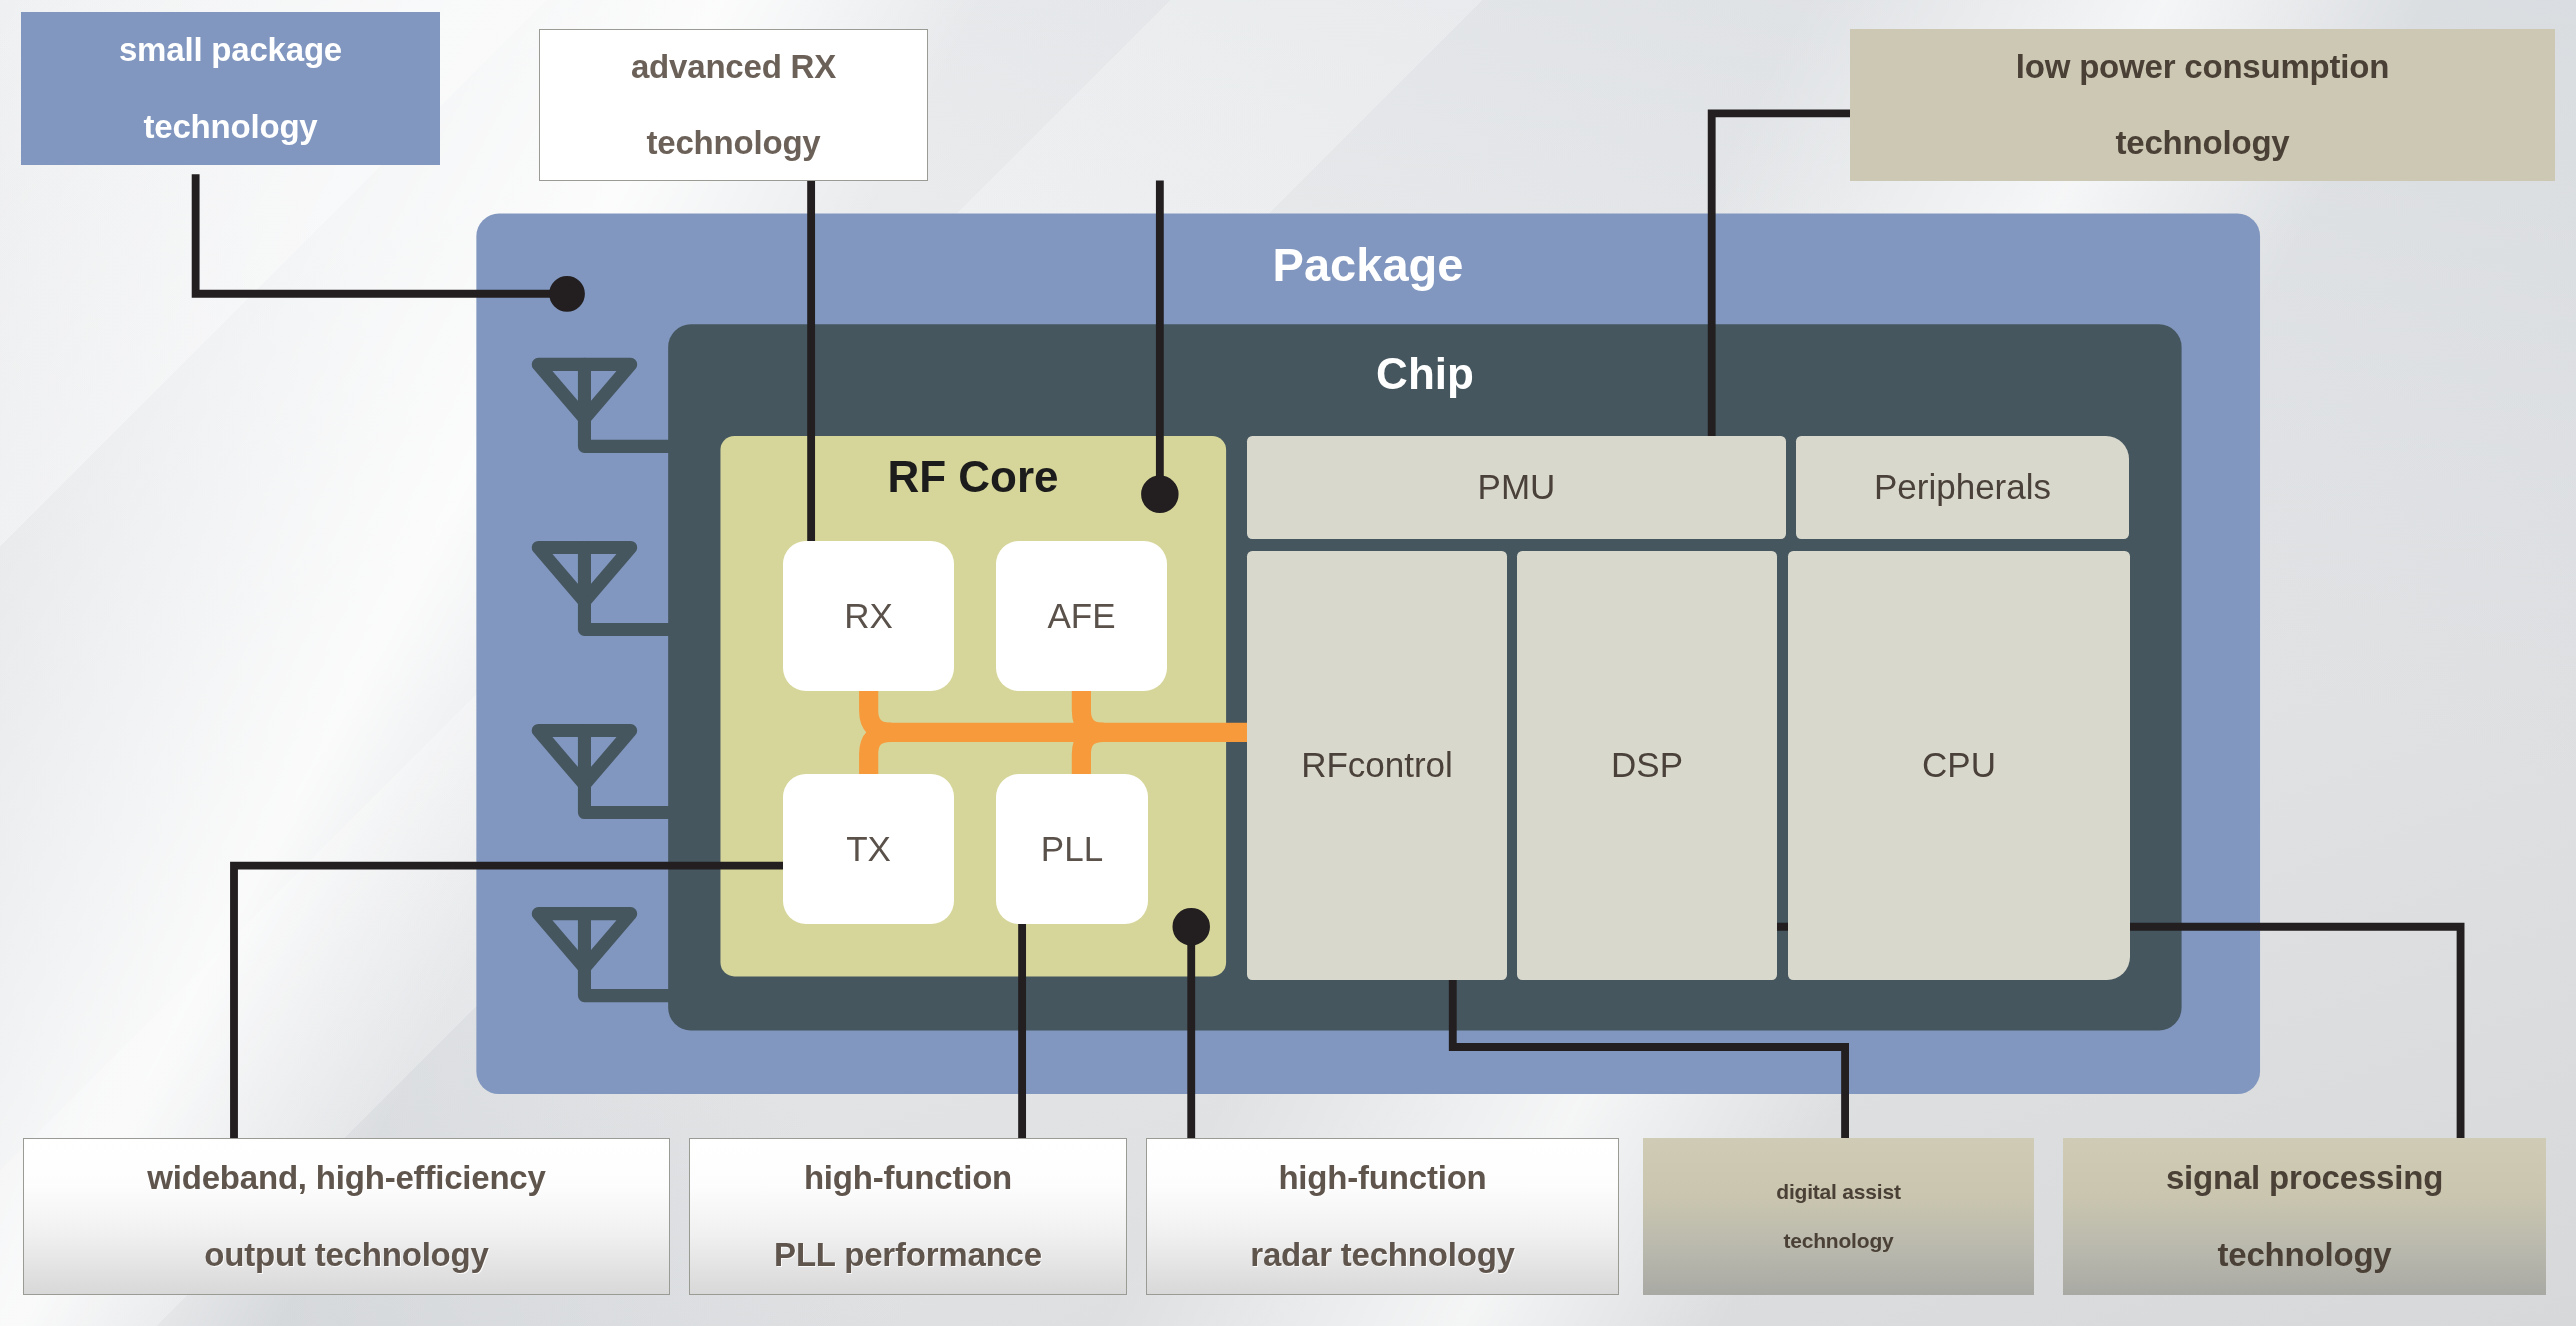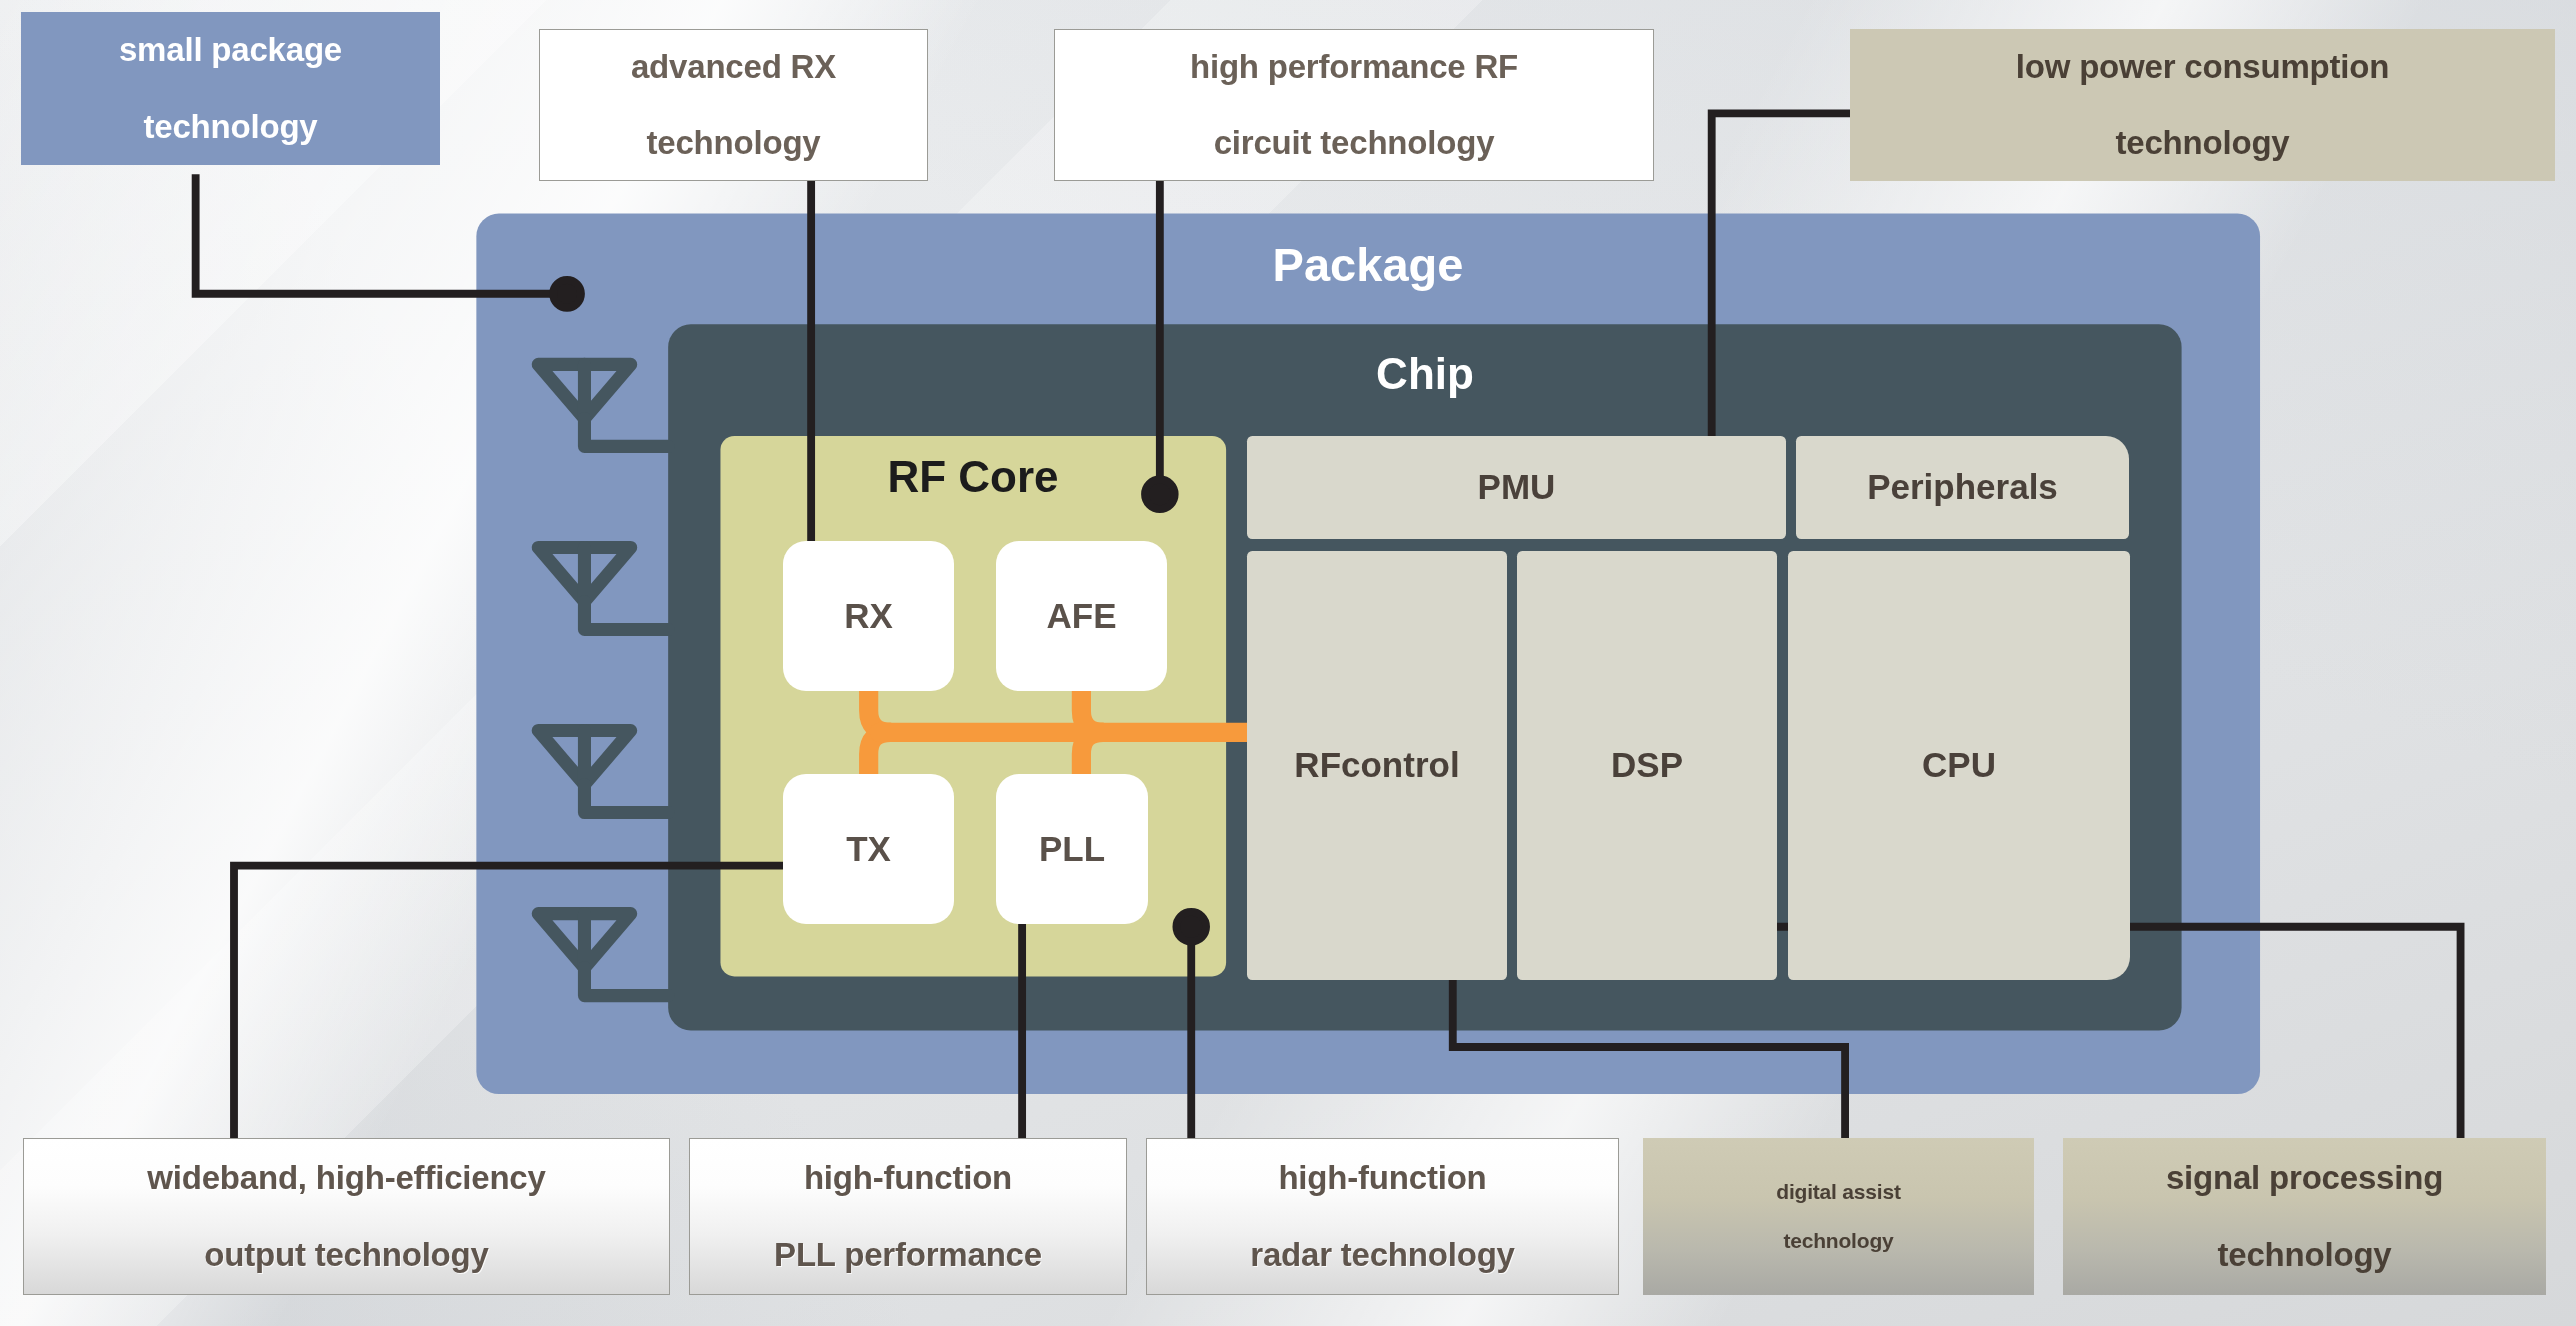--- a/index.html
+++ b/index.html
@@ -27,21 +27,21 @@
   .lbl-white{background:linear-gradient(180deg,#ffffff 0%,#fdfdfd 30%,#f0f0f0 62%,#d8d8d8 100%);
              border:1.7px solid #9b9b96;color:#5f554d;
              text-shadow:0.9px 0.9px 0 rgba(255,255,255,.8);}
   .lbl-plain{background:#fff;border:1.7px solid #9b9b96;color:#6b6158;}
   .lbl-blue{background:#8197bf;border:none;color:#ffffff;}
   .lbl-tan{background:#ccc8b4;border:none;color:#4a4036;}
   .lbl-tangrad{background:linear-gradient(180deg,#cfcbb5 0%,#c9c5af 38%,#b9b8ad 72%,#a9a9a4 100%);
                border:none;color:#4a4036;}
   
   .blk{position:absolute;box-sizing:border-box;display:flex;align-items:center;
-       justify-content:center;text-align:center;font-weight:bold;color:#4a413a;
+       justify-content:center;text-align:center;font-weight:normal;color:#4a413a;
        background:#d9d8cc;line-height:1.1;}
   .blk-white{background:#ffffff;color:#5a514a;border-radius:23px;}
   .ttl{position:absolute;font-weight:bold;color:#fff;text-align:center;}
   .core-ttl{position:absolute;font-weight:bold;color:#1c1c1c;text-align:center;}
 </style>
 </head>
 <body>
 
 <div id="stage">
   <div class="bg"></div>
@@ -171,24 +171,20 @@
   <div class="lbl lbl-blue" style="left:21px;top:12px;width:419px;height:153px;font-size:33px;">
     <span><span>small package</span><br>
           <span>technology</span></span>
   </div>
 
   <div class="lbl lbl-plain" style="left:539px;top:29px;width:389px;height:152px;font-size:33px;">
     <span><span>advanced RX</span><br>
           <span>technology</span></span>
   </div>
 
-  <div class="lbl lbl-plain" style="left:1054px;top:29px;width:600px;height:152px;font-size:33px;">
-    <span><span>high performance RF</span><br>
-          <span>circuit technology</span></span>
-  </div>
 
   <div class="lbl lbl-tan" style="left:1850px;top:29px;width:705px;height:152px;font-size:33px;">
     <span><span>low power consumption</span><br>
           <span>technology</span></span>
   </div>
 
   <div class="lbl lbl-white" style="left:23px;top:1138px;width:647px;height:157px;font-size:33px;">
     <span><span>wideband, high-efficiency</span><br>
           <span>output technology</span></span>
   </div>

